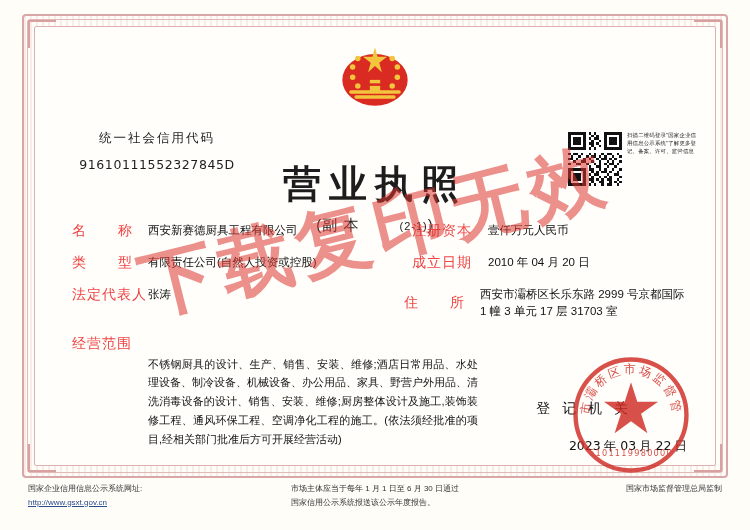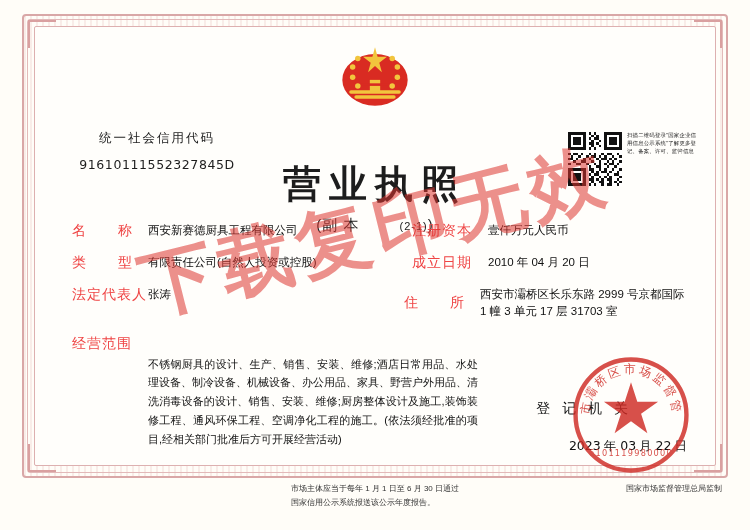--- a/index.html
+++ b/index.html
@@ -501,20 +501,24 @@
     <span class="u">年</span>
     <span class="d">03</span>
     <span class="u">月</span>
     <span class="d">22</span>
     <span class="u">日</span>
   </div>
 
   <div class="watermark">下载复印无效</div>
 
   <div class="footer">
+    <div class="footer-left">
+      <div>国家企业信用信息公示系统网址:</div>
+      <div style="color:#2a4b8d;text-decoration:underline;">http://www.gsxt.gov.cn</div>
+    </div>
     <div class="footer-center">
       <div>市场主体应当于每年 1 月 1 日至 6 月 30 日通过</div>
       <div>国家信用公示系统报送该公示年度报告。</div>
     </div>
     <div class="footer-right">
       <div>国家市场监督管理总局监制</div>
     </div>
   </div>
 
 </div>

